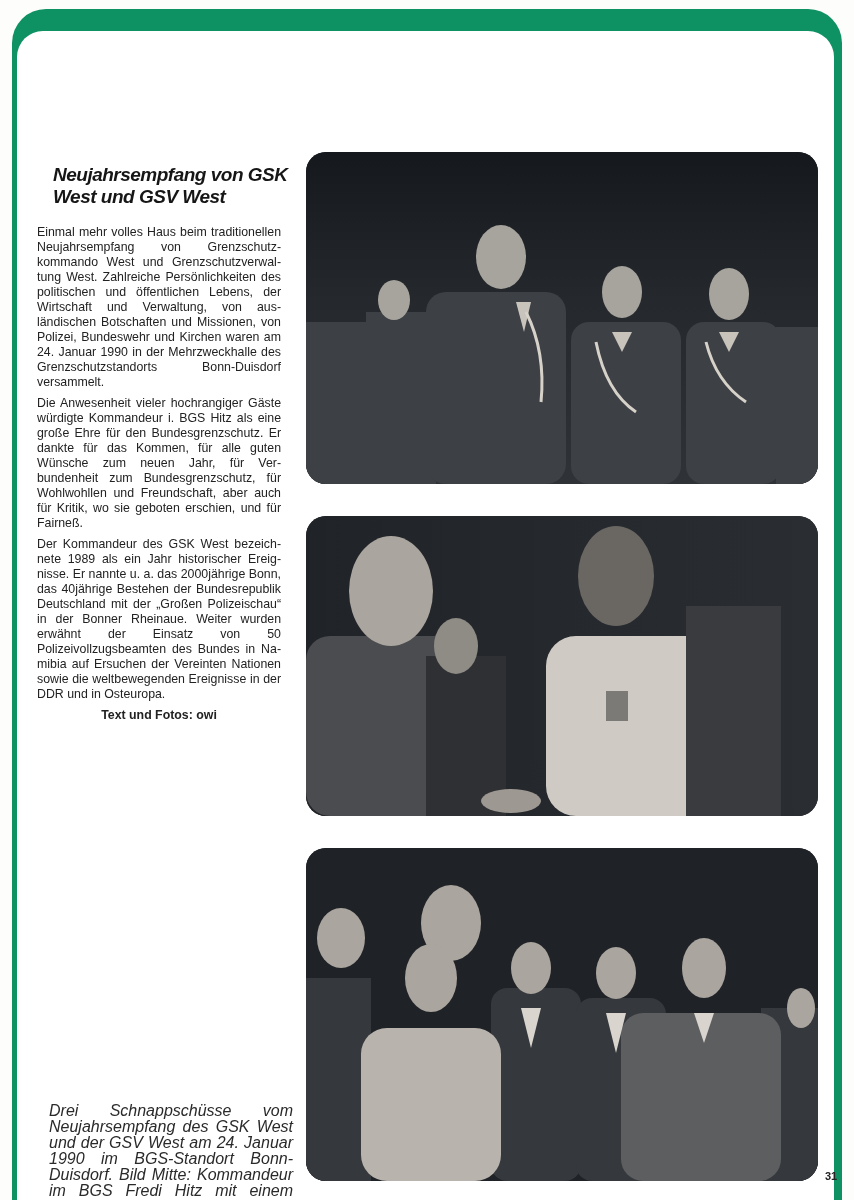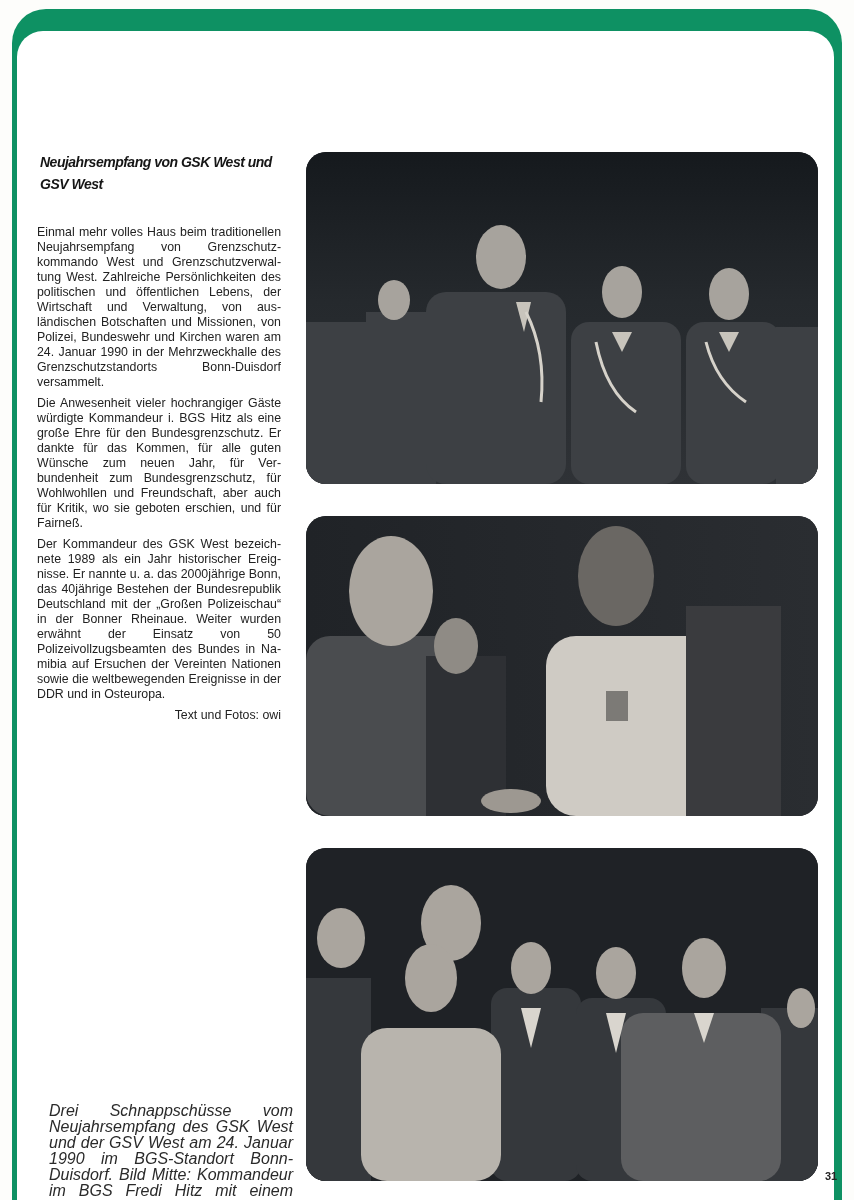--- a/index.html
+++ b/index.html
@@ -1,22 +1,22 @@
 <!DOCTYPE html>
 <html><head>
 <meta charset="utf-8">
 <style>
   html, body { margin: 0; padding: 0; }
   body { width: 854px; height: 1200px; background: #fdfdfb; position: relative; overflow: hidden; font-family: "Liberation Sans", sans-serif; color: #1f1f1f; }
   .frame { position: absolute; left: 12px; top: 9px; width: 830px; height: 1220px; background: #0e9163; border-radius: 34px 34px 0 0; }
   .frame-gap { position: absolute; left: 17px; top: 31px; width: 817px; height: 1200px; background: #ffffff; border-radius: 26px 26px 0 0; }
-  .title { position: absolute; left: 37px; top: 148px; width: 250px; margin: 3px; font-family: "Liberation Sans", sans-serif; font-weight: 900; font-style: italic; font-size: 14px; line-height: 22px; letter-spacing: -0.5px; color: #161616; }
+  .title { position: absolute; left: 37px; top: 148px; width: 250px; margin: 16px; font-family: "Liberation Sans", sans-serif; font-weight: 900; font-style: italic; font-size: 19px; line-height: 22px; letter-spacing: -0.5px; color: #161616; }
   .body-text { position: absolute; left: 37px; top: 225px; width: 244px; font-size: 12.35px; line-height: 15px; text-align: justify; color: #222; }
   .body-text p { margin: 0 0 6px 0; hyphens: manual; }
-  .credit { text-align: right; margin-top: 6px !important; }
+  .credit { text-align: center; margin-top: 6px !important; font-weight: bold; }
   .caption { position: absolute; left: 37px; top: 1091px; width: 244px; font-style: italic; font-size: 16px; line-height: 16px; text-align: justify; color: #2a2a2a; margin: 12px; }
   .photo { position: absolute; left: 306px; width: 512px; border-radius: 20px; overflow: hidden; background: #1c1f23; }
   .photo svg { display: block; width: 100%; height: 100%; }
   .photo-1 { top: 152px; height: 332px; }
   .photo-2 { top: 516px; height: 300px; }
   .photo-3 { top: 848px; height: 333px; }
   .page-number { position: absolute; left: 825px; top: 1170px; font-size: 11px; font-weight: bold; color: #222; }
 </style>
 </head>
 <body>

